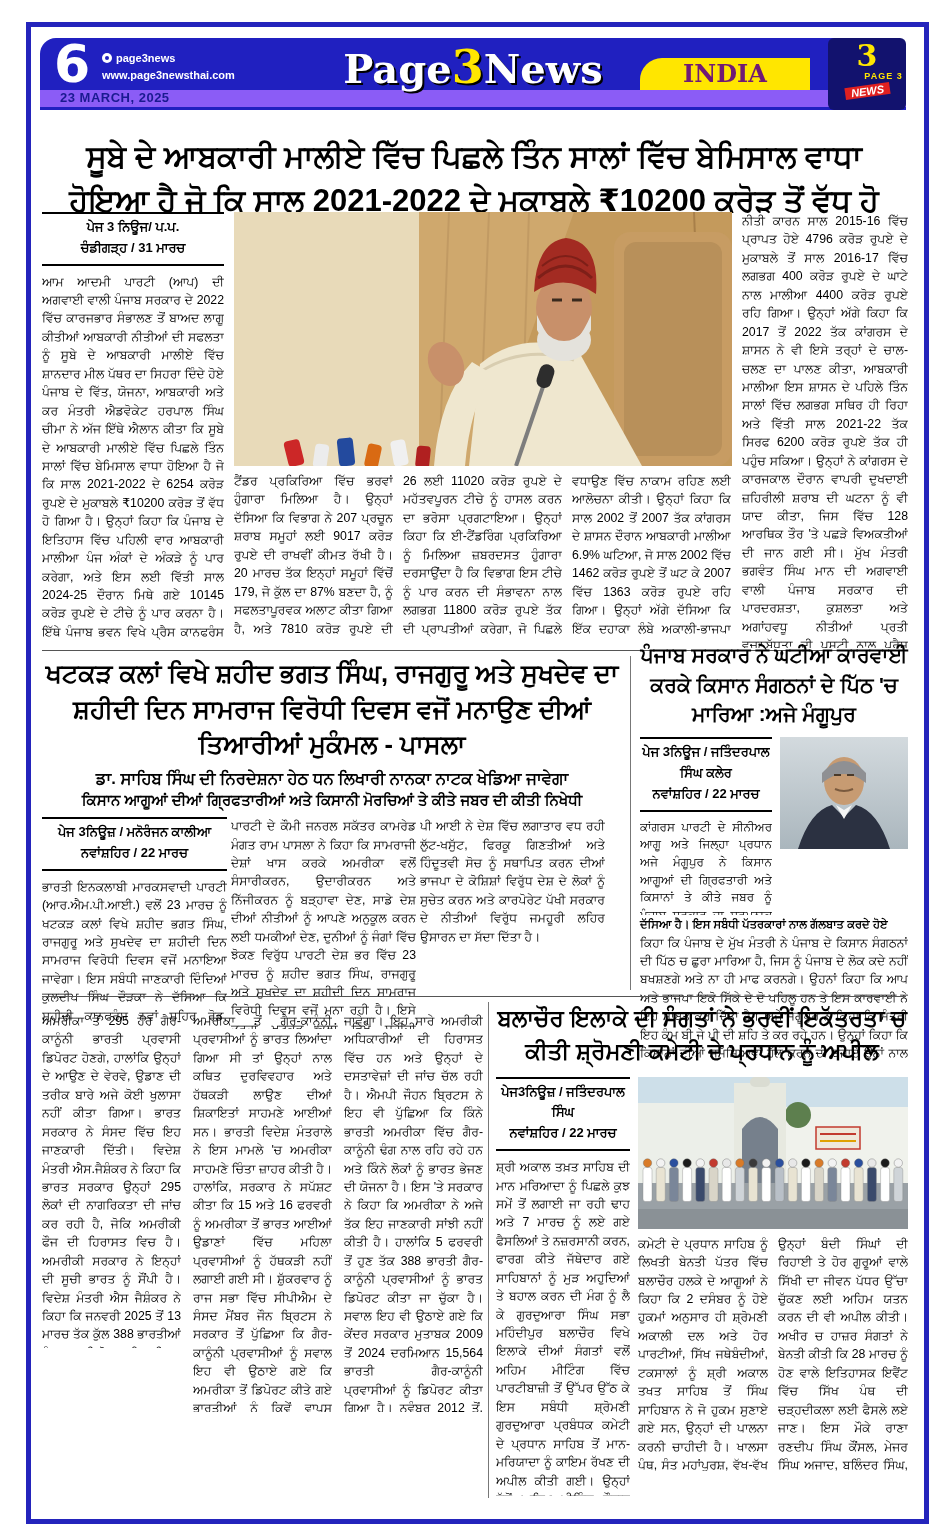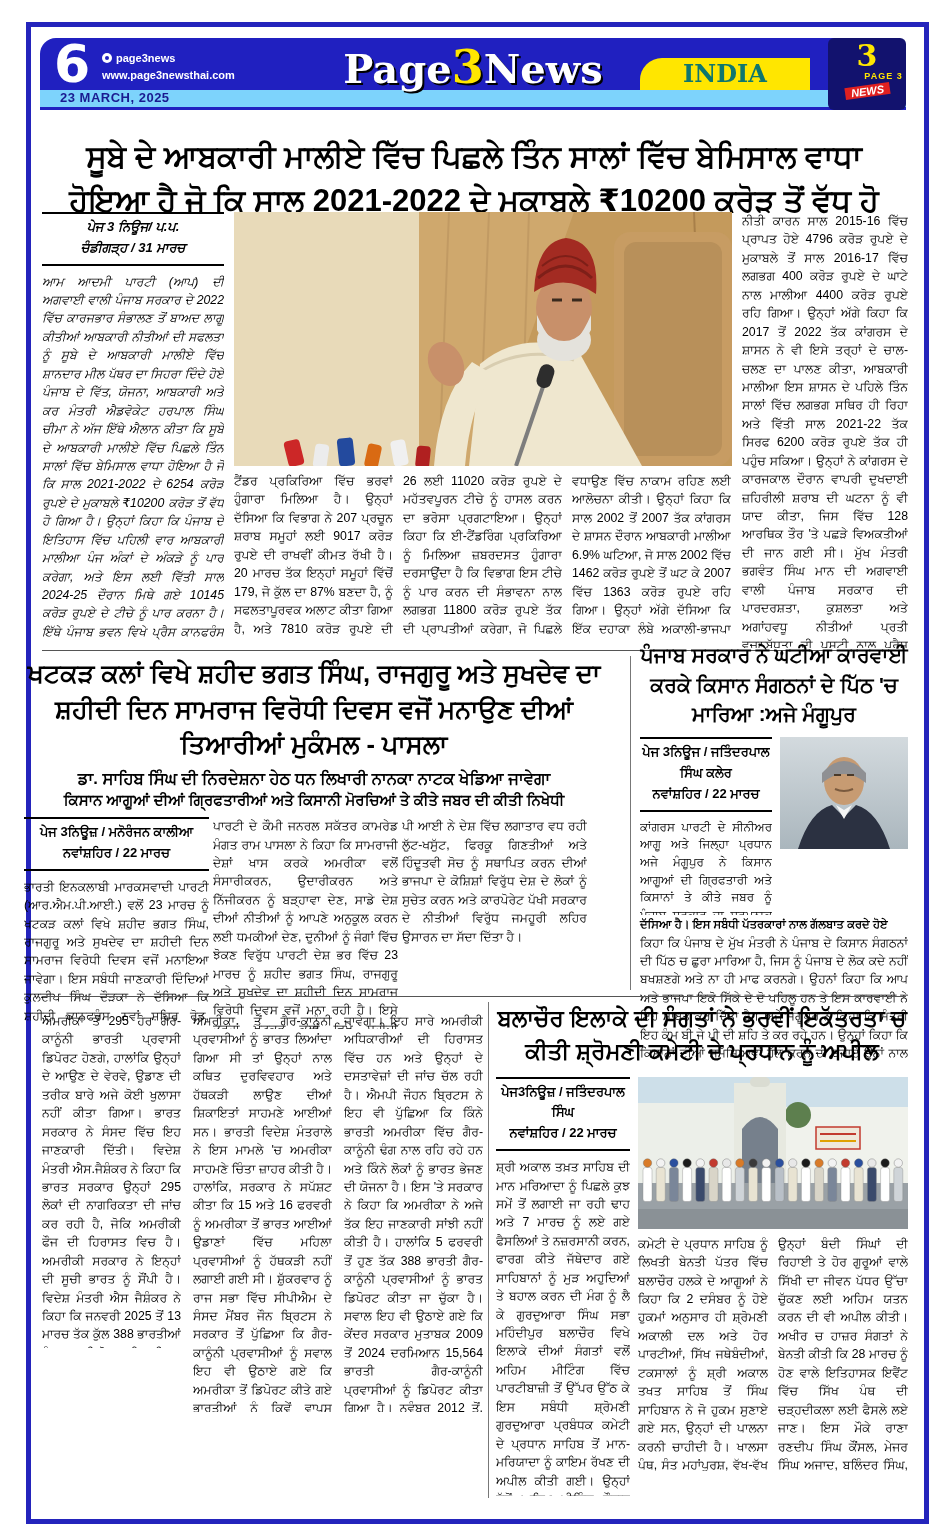--- a/index.html
+++ b/index.html
@@ -3,62 +3,62 @@
 <meta charset="utf-8">
 <style>
   html,body{margin:0;padding:0;}
   body{width:945px;height:1531px;background:#ffffff;position:relative;
        font-family:"Liberation Sans","DejaVu Sans",sans-serif;color:#000;overflow:hidden;}
   .frame{position:absolute;left:26px;top:22px;width:893px;height:1492px;border:5px solid #2424bc;}
 
   
   .hdr{position:absolute;left:40px;top:38px;width:866px;height:72px;}
   .hdr-blue{position:absolute;left:0;top:0;width:866px;height:52px;background:#2020c0;border-radius:16px 16px 0 0;}
-  .hdr-yellow{position:absolute;left:0;top:52px;width:866px;height:17px;background:#7dd3fc;border-bottom:3px solid #2020c0;}
+  .hdr-yellow{position:absolute;left:0;top:52px;width:866px;height:17px;background:#8b5cf6;border-bottom:3px solid #2020c0;}
   .pgnum{position:absolute;left:14px;top:-4px;font-size:52px;font-weight:bold;color:#fff;font-family:"DejaVu Sans",sans-serif;}
   .hdr-meta{position:absolute;left:62px;top:12px;color:#fff;font-size:11px;font-weight:bold;line-height:1.5;}
   .hdr-meta .row{display:flex;align-items:center;gap:4px;}
   .mega{width:10px;height:10px;border-radius:50%;background:#fff;display:inline-block;position:relative;}
   .mega:after{content:"";position:absolute;left:3px;top:3px;width:4px;height:4px;background:#2020c0;border-radius:50%;}
   .hdr-date{position:absolute;left:20px;top:0px;color:#1a1a90;font-size:13px;font-weight:bold;letter-spacing:.5px;}
   .masthead{position:absolute;left:0;right:0;top:2px;text-align:center;color:#fff;
             font-family:"DejaVu Serif","Liberation Serif",serif;font-weight:bold;font-size:40px;
             text-shadow:2px 2px 0 #000;}
   .masthead .y3{color:#ffe600;font-size:46px;}
   .india-tab{position:absolute;right:96px;top:20px;width:170px;height:32px;background:#ffe600;
              border-radius:22px 0 0 0;text-align:center;}
-  .india-tab span{font-family:"DejaVu Serif","Liberation Serif",serif;font-weight:bold;font-size:24px;color:#0f766e;line-height:32px;}
+  .india-tab span{font-family:"DejaVu Serif","Liberation Serif",serif;font-weight:bold;font-size:24px;color:#701a75;line-height:32px;}
   .logobox{position:absolute;right:0;top:0;width:78px;height:72px;background:#12126e;border-radius:6px;text-align:center;}
   .logobox .b3{color:#ffe600;font-size:30px;font-weight:bold;line-height:30px;display:block;margin-top:3px;font-family:"DejaVu Serif",serif;}
   .logobox .p3{color:#ffe600;font-size:9px;font-weight:bold;display:block;letter-spacing:1px;padding-left:33px;}
   .logobox .nw{display:inline-block;background:#e02020;color:#fff;font-style:italic;font-weight:bold;font-size:11px;
                padding:0 6px;transform:rotate(-8deg);margin-top:2px;}
 
   
   .headline{font-weight:bold;color:#000;}
   .h1{position:absolute;left:44px;top:114px;width:860px;font-size:31px;line-height:1.42;text-align:center;}
   .byline{border-top:2px solid #000;border-bottom:2px solid #000;padding:3px 2px 5px;text-align:center;
           font-weight:bold;font-size:13px;line-height:1.6;margin-bottom:7px;}
   .bodytxt{font-size:12.3px;line-height:1.5;text-align:justify;overflow:hidden;}
   .hrule{position:absolute;left:42px;width:864px;border-top:1.5px solid #555;}
   .vrule{position:absolute;border-left:1.5px solid #777;}
 
   
   .s1{position:absolute;left:42px;top:212px;width:866px;height:436px;display:flex;gap:10px;}
-  .s1 .c1{width:182px;flex:none;font-style:italic;}
+  .s1 .c1{width:182px;flex:none;}
   .s1 .mid{width:498px;flex:none;}
   .s1 .c5{width:166px;flex:none;}
   .s1 .photo{width:498px;height:254px;display:block;}
   .s1 .under{display:flex;gap:10px;margin-top:6px;height:168px;}
   .s1 .under .col{width:159px;}
   .s1 .c1 .bodytxt{height:370px;}
   .s1 .c5 .bodytxt{height:436px;}
 
   
-  .s2{position:absolute;left:24px;top:656px;width:580px;}
+  .s2{position:absolute;left:42px;top:656px;width:580px;}
   .s2 .headline{font-size:25.5px;line-height:1.4;text-align:center;}
   .s2 .sub1{font-size:16.5px;font-weight:bold;text-align:center;margin-top:6px;}
   .s2 .sub2{font-size:15px;font-weight:bold;text-align:center;margin-top:3px;}
   .s2 .cols{display:flex;gap:4px;margin-top:8px;height:212px;}
   .s2 .cols .col{width:185px;}
   .vr-mid{left:630px;top:656px;height:334px;}
 
   .s3{position:absolute;left:640px;top:640px;width:268px;}
   .s3 .headline{font-size:20.5px;line-height:1.45;text-align:center;}
   .s3 .row{display:flex;gap:8px;margin-top:8px;}

